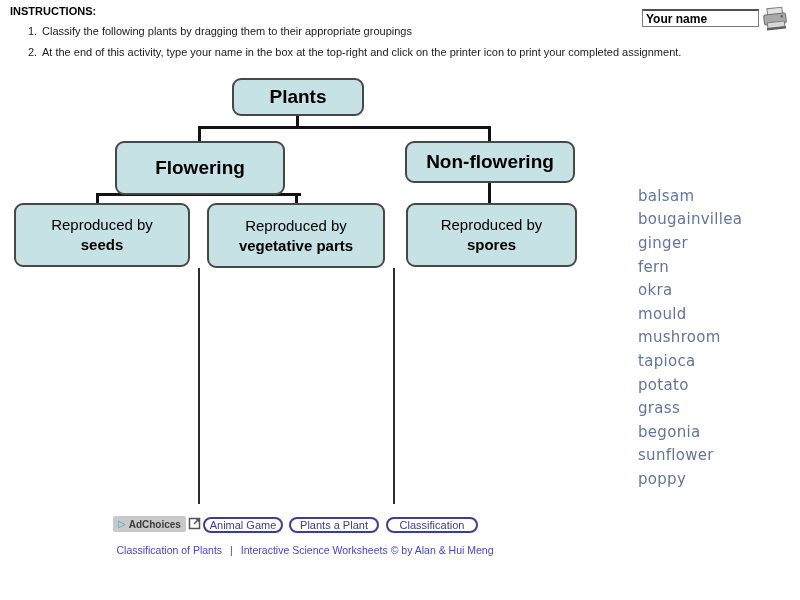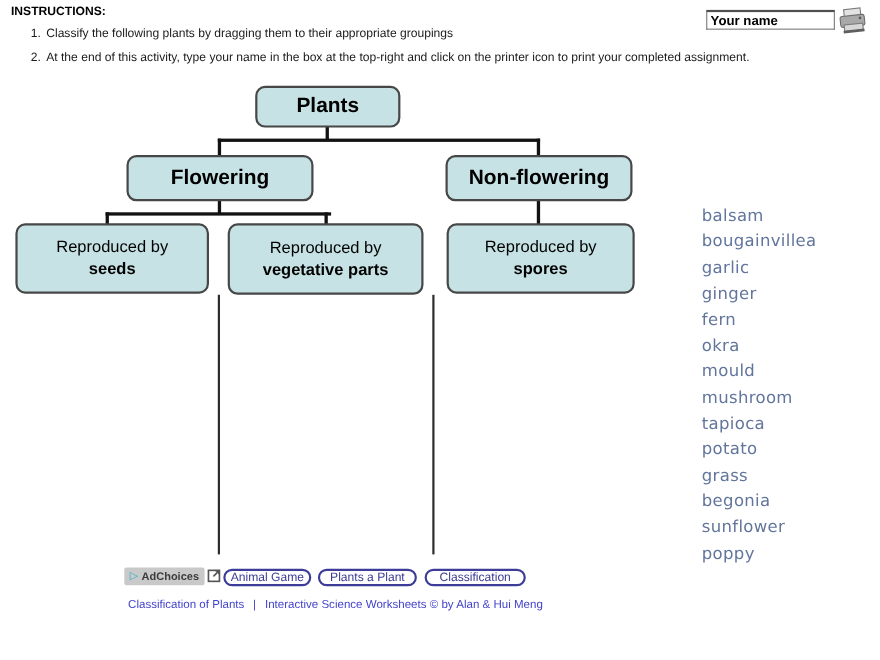--- a/index.html
+++ b/index.html
@@ -91,21 +91,21 @@
   <div class="conn" style="left:488px;top:126px;width:3px;height:16px;"></div>
   <div class="conn" style="left:198px;top:181px;width:3px;height:14px;"></div>
   <div class="conn" style="left:96px;top:193px;width:205px;height:3px;"></div>
   <div class="conn" style="left:96px;top:193px;width:3px;height:11px;"></div>
   <div class="conn" style="left:295px;top:193px;width:3px;height:11px;"></div>
   <div class="conn" style="left:488px;top:181px;width:3px;height:23px;"></div>
 
   <div class="node lvl1" style="left:232px;top:78px;width:132px;height:38px;">
     <span>Plants</span>
   </div>
-  <div class="node lvl2" style="left:115px;top:141px;width:170px;height:42px;">
+  <div class="node lvl2" style="left:115px;top:141px;width:170px;height:54px;">
     <span>Flowering</span>
   </div>
   <div class="node lvl2" style="left:405px;top:141px;width:170px;height:42px;">
     <span>Non-flowering</span>
   </div>
   <div class="node lvl3" style="left:14px;top:203px;width:176px;height:64px;">
     <span class="l1">Reproduced by</span>
     <span class="l2">seeds</span>
   </div>
   <div class="node lvl3" style="left:207px;top:203px;width:178px;height:65px;">
@@ -116,21 +116,20 @@
     <span class="l1">Reproduced by</span>
     <span class="l2">spores</span>
   </div>
 
   <div class="divider" style="left:198px;top:268px;height:236px;"></div>
   <div class="divider" style="left:393px;top:268px;height:236px;"></div>
 
   <div class="plants">
     <div class="plant">balsam</div>
     <div class="plant">bougainvillea</div>
-    <div class="plant">garlic</div>
     <div class="plant">ginger</div>
     <div class="plant">fern</div>
     <div class="plant">okra</div>
     <div class="plant">mould</div>
     <div class="plant">mushroom</div>
     <div class="plant">tapioca</div>
     <div class="plant">potato</div>
     <div class="plant">grass</div>
     <div class="plant">begonia</div>
     <div class="plant">sunflower</div>

